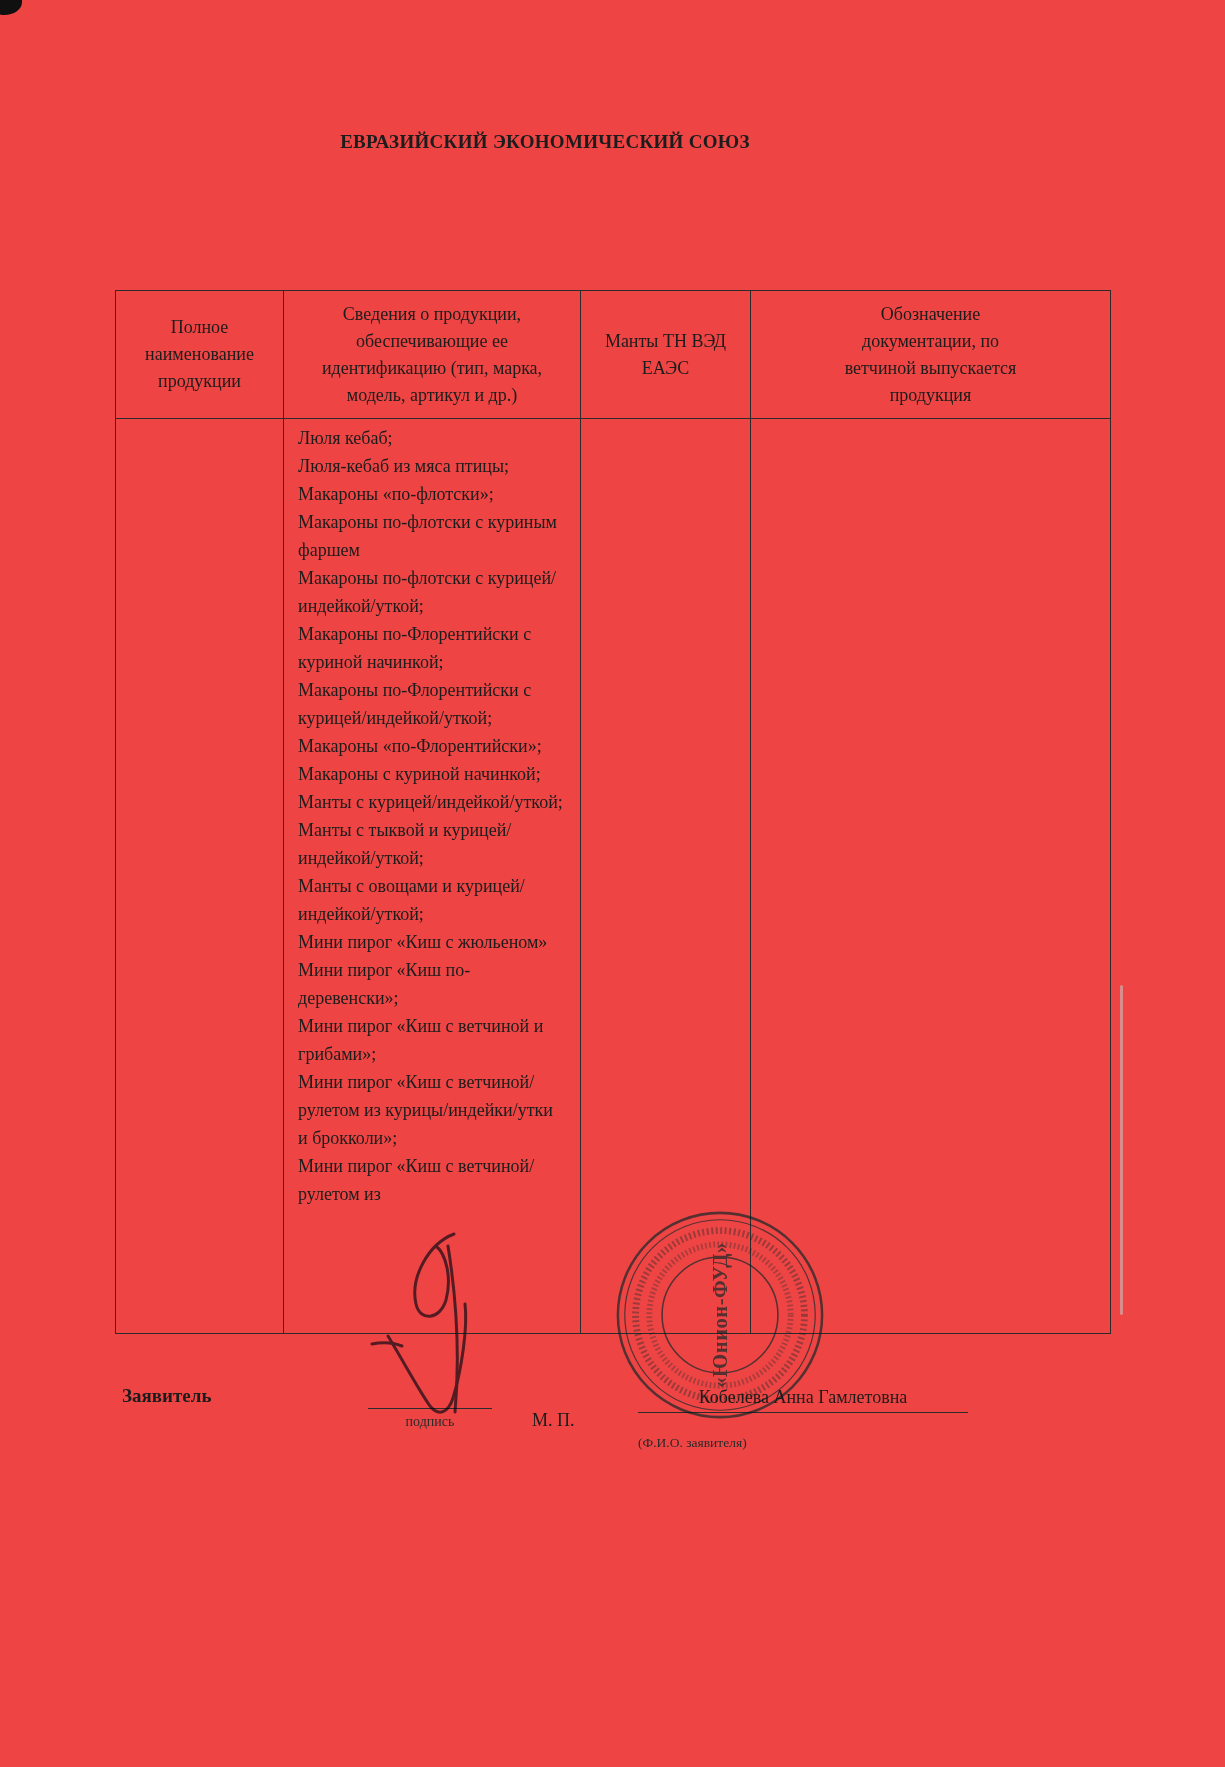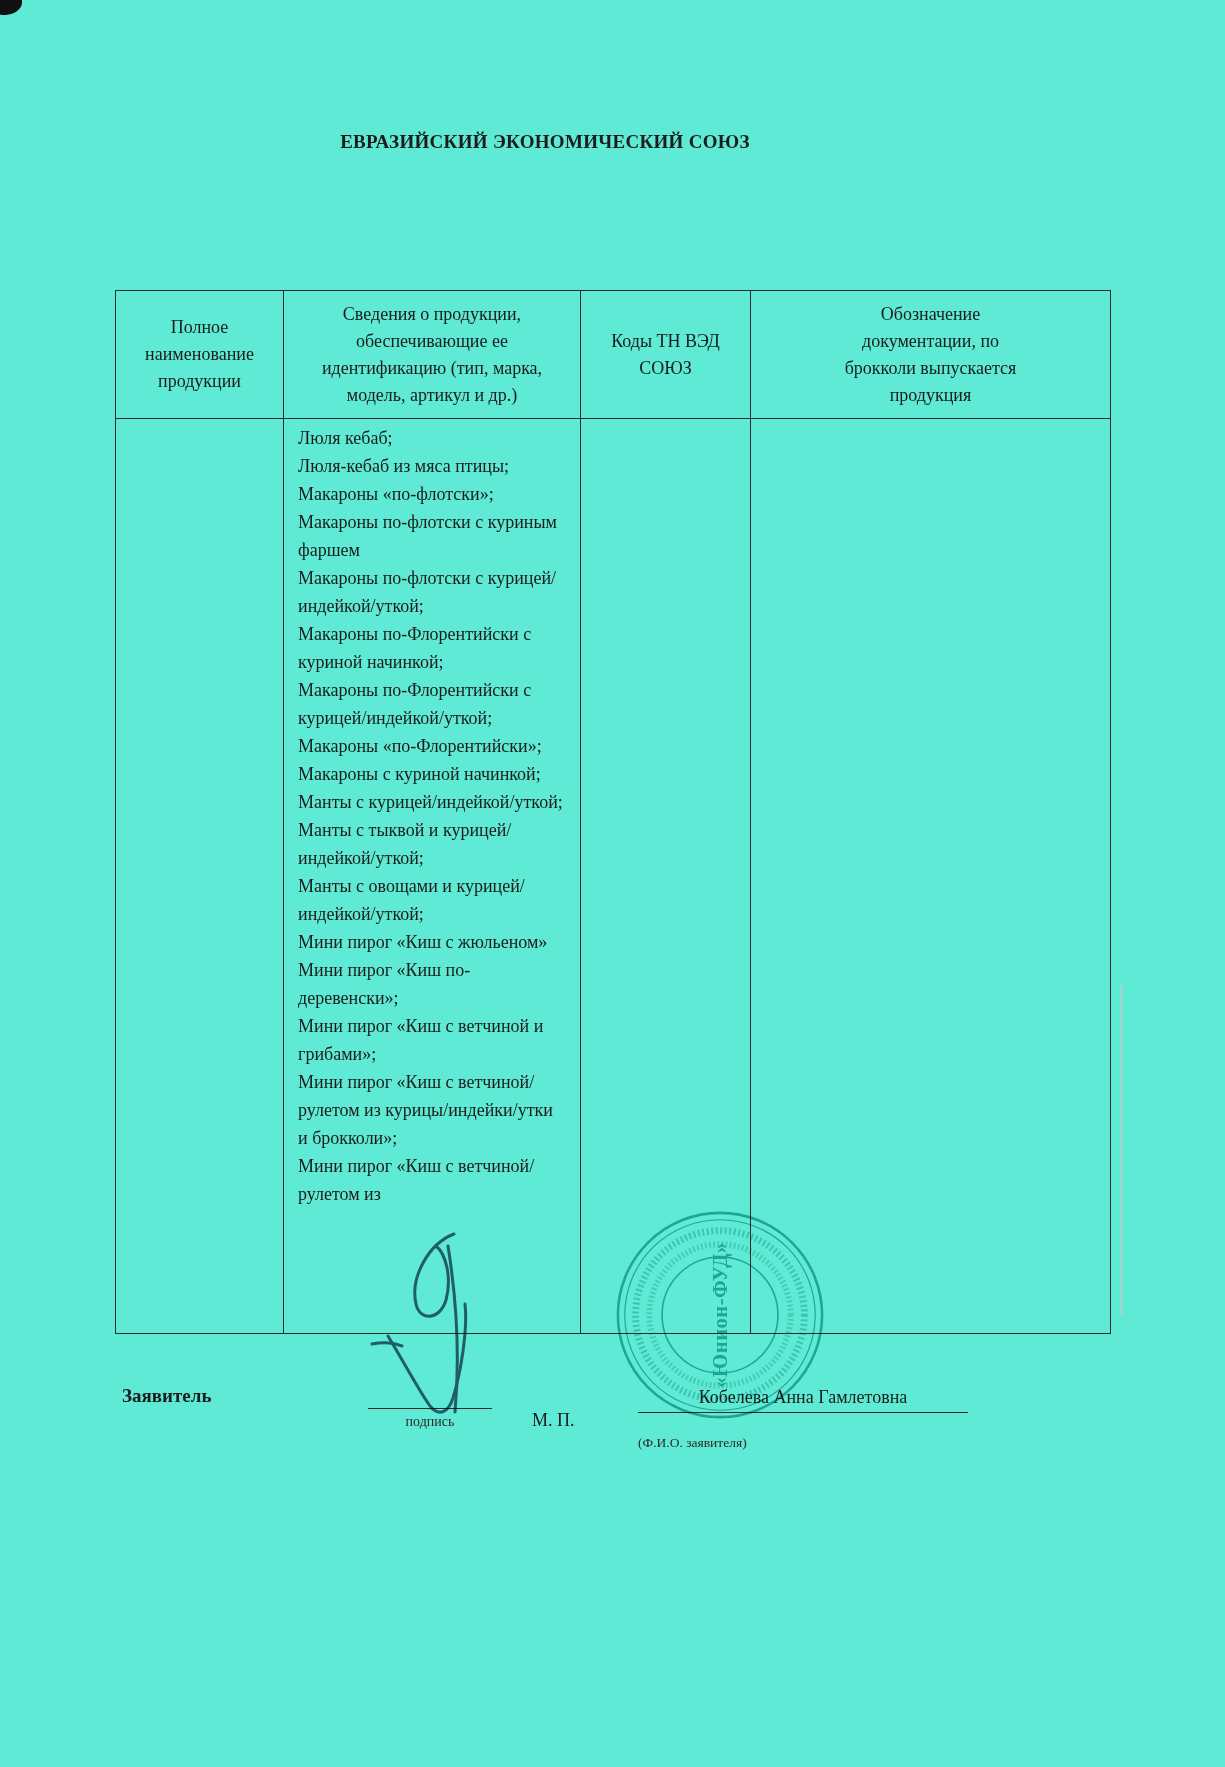--- a/index.html
+++ b/index.html
@@ -1,20 +1,20 @@
 <!DOCTYPE html>
 <html style="--stamp-color: #2e9e9e;"><head>
 <meta charset="utf-8">
 <style>
   * { margin:0; padding:0; box-sizing:border-box; }
   html,body { background:#ffffff; }
   .page {
     position:relative;
     width:1225px; height:1767px;
-    background:#5eead4;
+    background:#ef4444;
     font-family:"Liberation Serif", serif;
     color:#1c1c1c;
     overflow:hidden;
   }
 
   
   .artifact-corner {
     position:absolute; left:-6px; top:-5px; width:28px; height:20px;
     background:#101010; border-radius:0 0 70% 40%;
   }
@@ -126,22 +126,22 @@
     <colgroup>
       <col style="width:168px">
       <col style="width:297px">
       <col style="width:170px">
       <col style="width:360px">
     </colgroup>
     <thead>
       <tr>
         <th>Полное наименование продукции</th>
         <th>Сведения о продукции, обеспечивающие ее идентификацию (тип, марка, модель, артикул и др.)</th>
-        <th>Коды ТН ВЭД СОЮЗ</th>
-        <th class="h4">Обозначение документации, по брокколи выпускается продукция</th>
+        <th>Манты ТН ВЭД ЕАЭС</th>
+        <th class="h4">Обозначение документации, по ветчиной выпускается продукция</th>
       </tr>
     </thead>
     <tbody>
       <tr>
         <td></td>
         <td class="products-cell">Люля кебаб;
 Люля-кебаб из мяса птицы;
 Макароны «по-флотски»;
 Макароны по-флотски с куриным фаршем
 Макароны по-флотски с курицей/индейкой/уткой;

